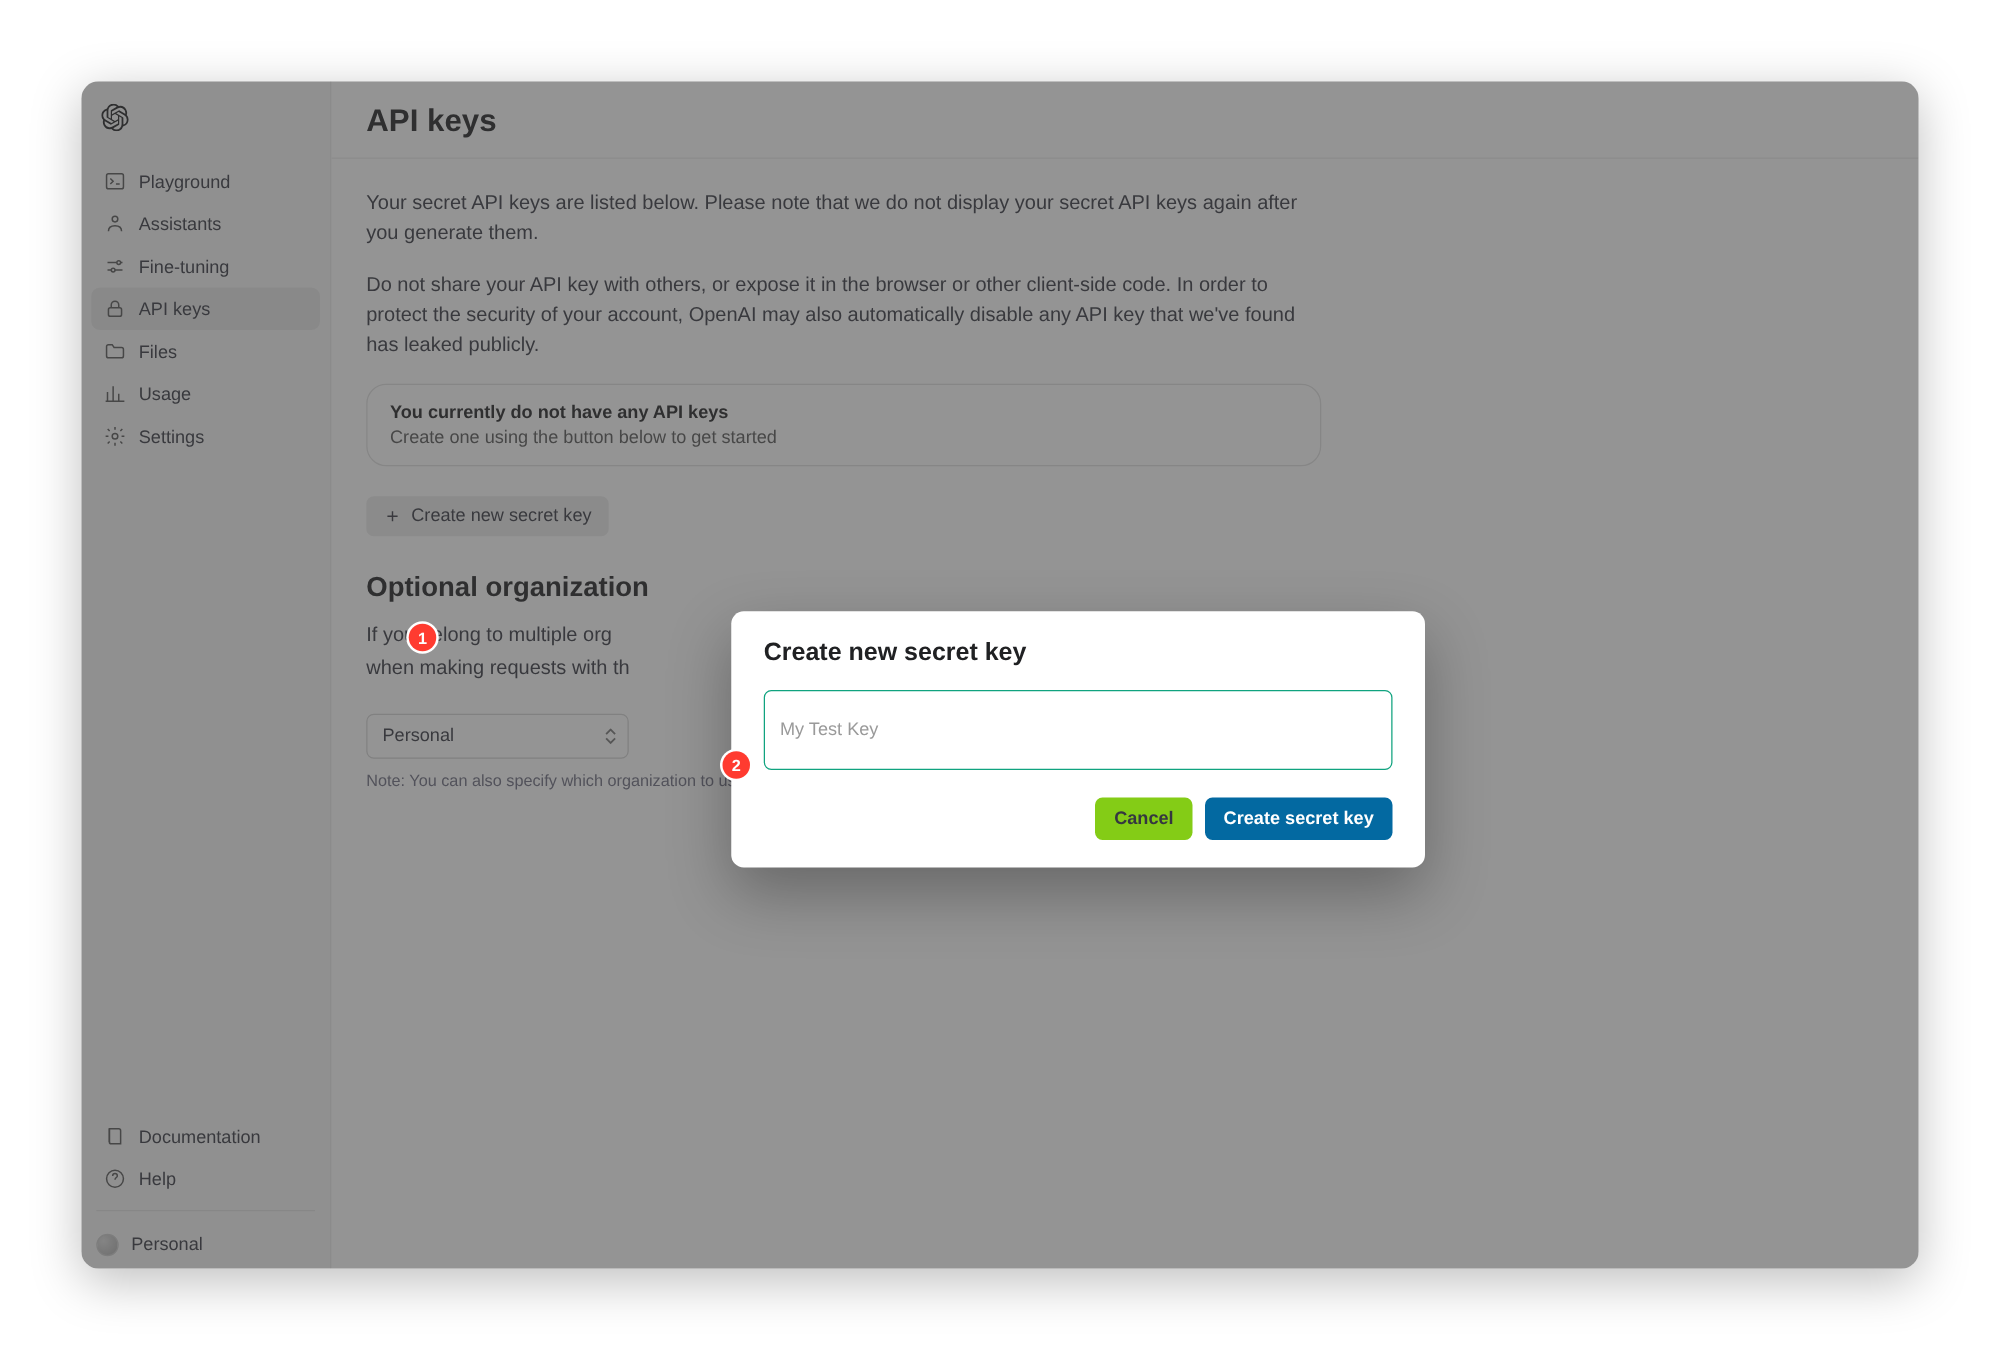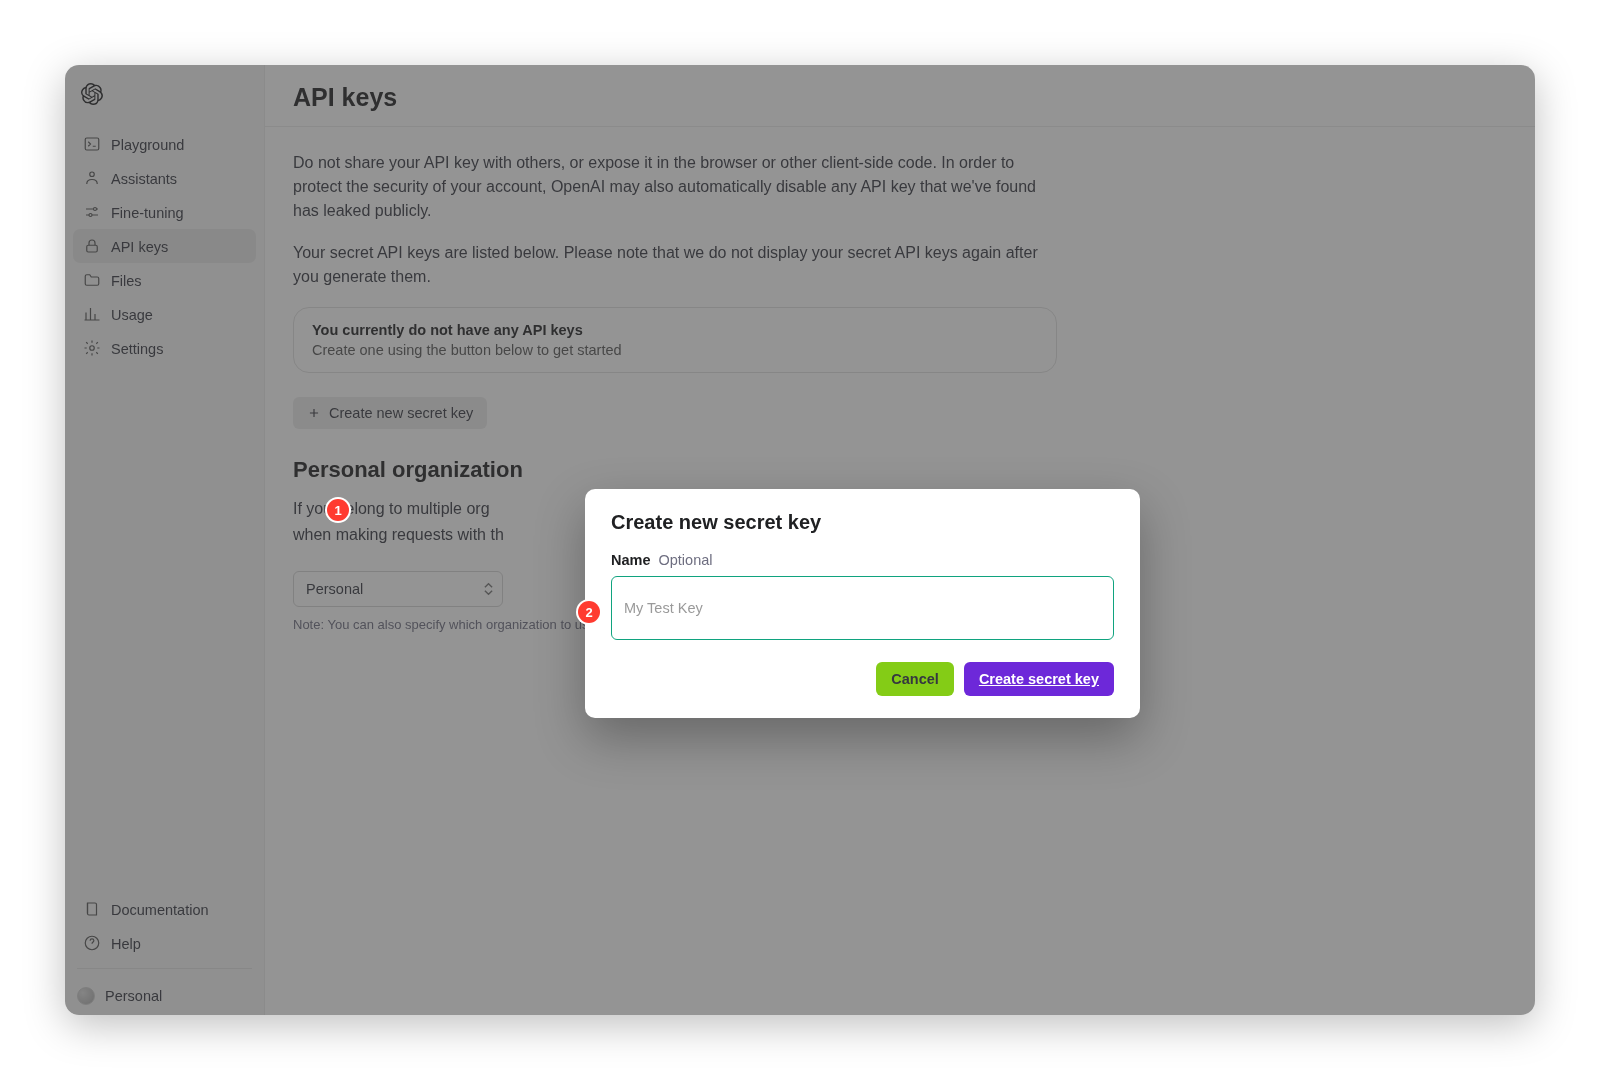--- a/index.html
+++ b/index.html
@@ -142,21 +142,21 @@
     outline:none;
   }
   .text-input::placeholder { color:#9a9a9a; }
   .modal-actions { display:flex; justify-content:flex-end; gap:10px; margin-top:22px; }
   .btn {
     border:none; border-radius:6px;
     font-size:14.5px; font-weight:600;
     padding:9px 15px; cursor:pointer;
   }
   .btn-secondary { background:#84cc16; color:#353740; }
-  .btn-primary { background:#6d28d9; color:#ffffff;text-decoration:underline; }
+  .btn-primary { background:#0369a1; color:#ffffff; }
 
   .annot {
     position:absolute;
     width:22px; height:22px; border-radius:50%;
     background:#ff3b30; color:#fff;
     font-size:13px; font-weight:700;
     display:flex; align-items:center; justify-content:center;
     box-shadow:0 0 0 2px #fff;
     z-index: 30;
   }
@@ -261,33 +261,33 @@
     <div class="account-row">
       <span class="avatar"></span>
       <span>Personal</span>
     </div>
   </aside>
 
   <main class="main">
     <h1 class="page-title">API keys</h1>
     <div class="hr"></div>
     <div class="content">
+      <p class="para">Your secret API keys are listed below. Please note that we do not display your secret API keys again after you generate them.</p>
       <p class="para">Do not share your API key with others, or expose it in the browser or other client-side code. In order to protect the security of your account, OpenAI may also automatically disable any API key that we've found has leaked publicly.</p>
-      <p class="para">Your secret API keys are listed below. Please note that we do not display your secret API keys again after you generate them.</p>
       <div class="info-box">
         <div class="info-title">You currently do not have any API keys</div>
         <div class="info-sub">Create one using the button below to get started</div>
       </div>
       <button class="create-btn">
         <svg viewBox="0 0 24 24">
             <path d="M12 5v14M5 12h14"></path>
           </svg>
         <span>Create new secret key</span>
       </button>
-      <h2 class="section-h2">Personal organization</h2>
+      <h2 class="section-h2">Optional organization</h2>
       <p class="para" style="margin-bottom:2px">If you belong to multiple org</p>
       <p class="para">when making requests with th</p>
       <div class="select-wrap">
         <div class="select">
           <span>Personal</span>
         </div>
         <span class="select-caret">
           <svg viewBox="0 0 10 6">
               <path d="M1 5l4-4 4 4"></path>
             </svg>
@@ -302,24 +302,20 @@
     </div>
   </main>
 
   <div class="overlay"></div>
 
   <div class="annot" style="left:262px; top:434px;">1</div>
   <div class="annot" style="left:513px; top:536px;">2</div>
 
   <div class="modal">
     <div class="modal-title">Create new secret key</div>
-    <div class="field-row">
-      <span class="field-label">Name</span>
-      <span class="field-hint">Optional</span>
-    </div>
     <input class="text-input" type="text" placeholder="My Test Key" style="">
     <div class="modal-actions">
       <button class="btn btn-secondary">Cancel</button>
       <button class="btn btn-primary">Create secret key</button>
     </div>
   </div>
 
 </div>
 
 </body></html>

